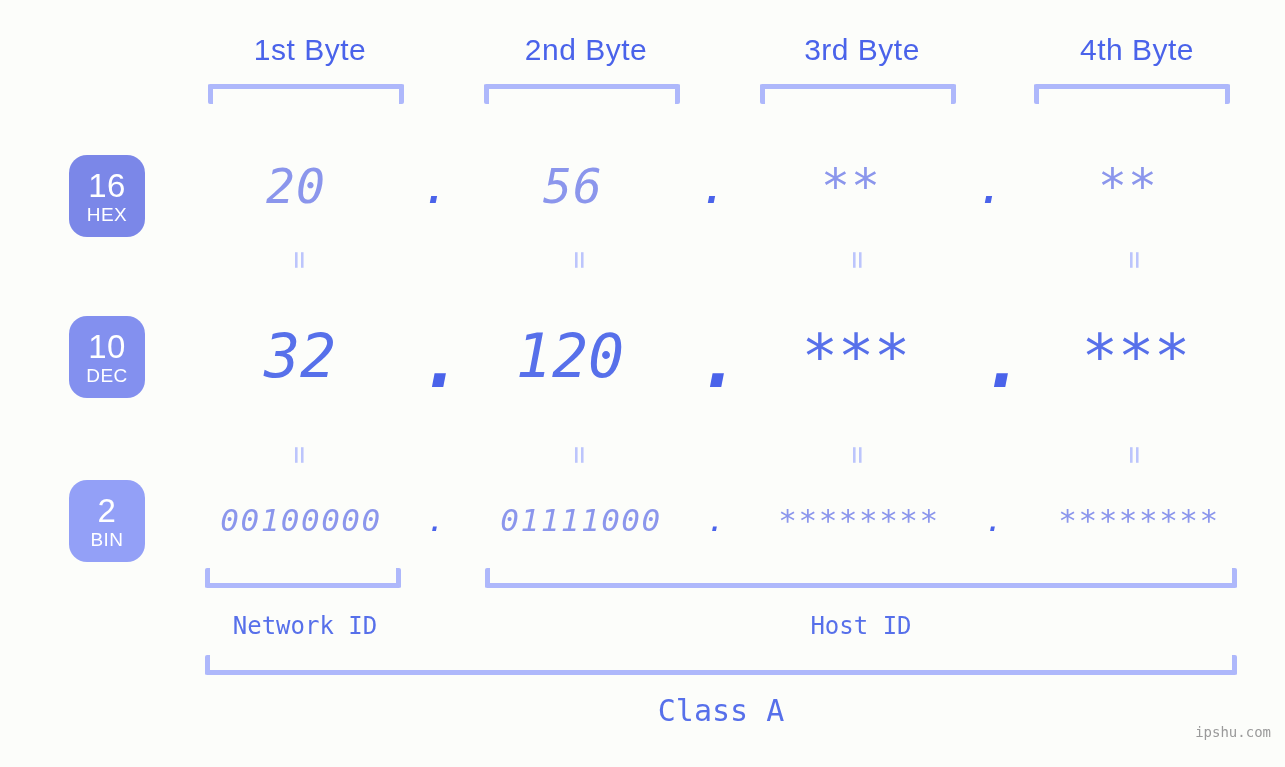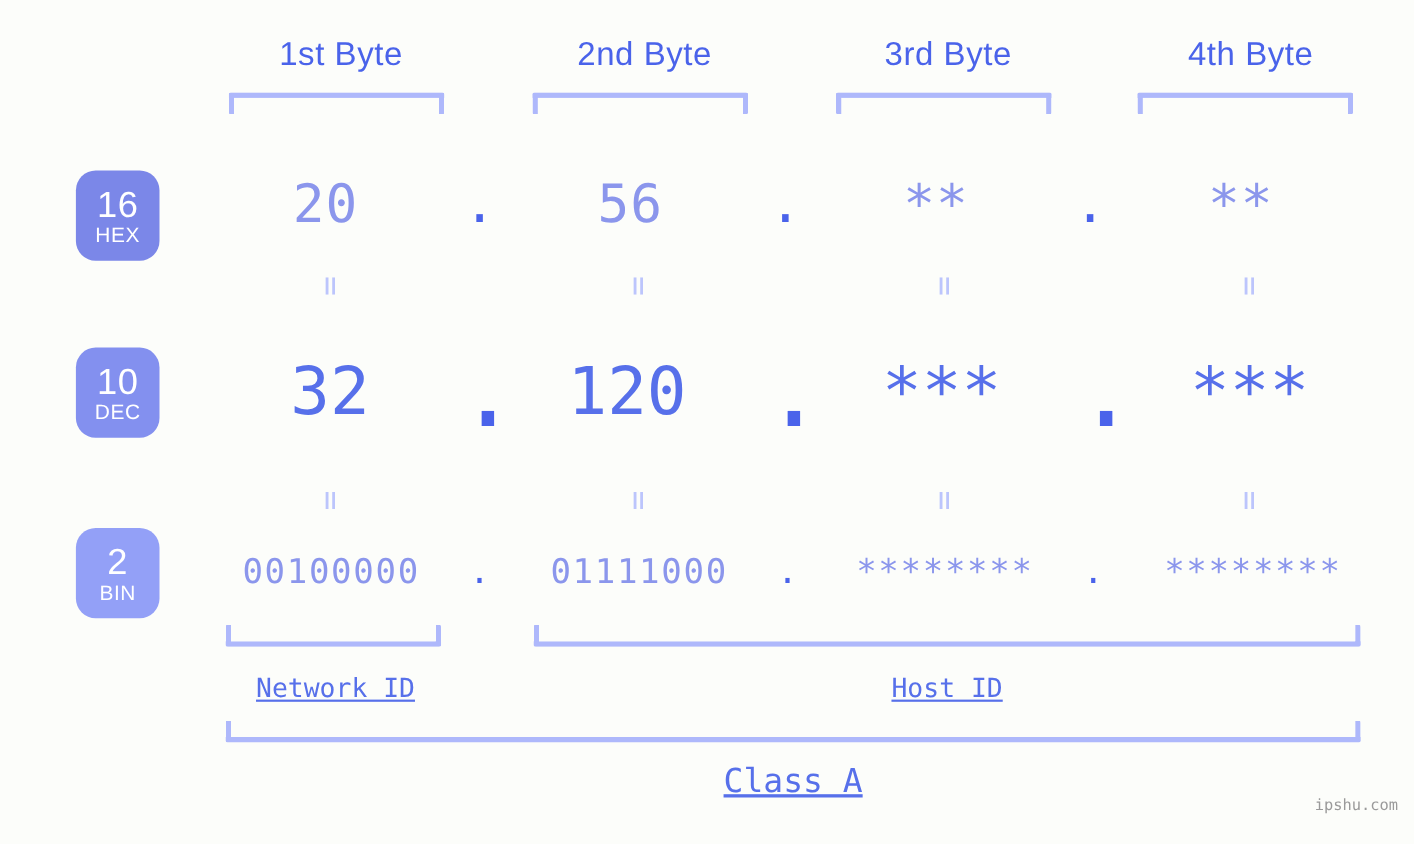--- a/index.html
+++ b/index.html
@@ -81,21 +81,21 @@
     font-size: 19px;
     font-weight: 400;
     margin-top: 3px;
     letter-spacing: 0.5px;
   }
   #badge-hex { top: 155px; height: 82px; background: #7b87e8; }
   #badge-dec { top: 316px; height: 82px; background: #8390ef; }
   #badge-bin { top: 480px; height: 82px; background: #93a0f7; }
 
   
-  .row { position: absolute; left: 0; width: 1167px; }
+  .row { position: absolute; left: 0; width: 1167px; font-style: italic; }
 
   .cell {
     position: absolute;
     text-align: center;
     font-family: "DejaVu Sans Mono", monospace;
     white-space: nowrap;
   }
 
   
   #row-hex { top: 150px; height: 72px; }
@@ -175,21 +175,20 @@
   .eq-b { top: 440px; }
 
   
   .sect-label {
     position: absolute;
     font-family: "DejaVu Sans Mono", monospace;
     font-size: 24px;
     color: #5770ea;
     text-align: center;
     white-space: nowrap;
-    text-decoration: underline;
   }
   #label-network { top: 612px; left: 205px; width: 200px; }
   #label-host    { top: 612px; left: 485px; width: 752px; }
   #label-class   { top: 693px; left: 205px; width: 1032px;
                    font-size: 30px; color: #5770ea; }
 
   
   #watermark {
     position: absolute;
     right: 14px;

